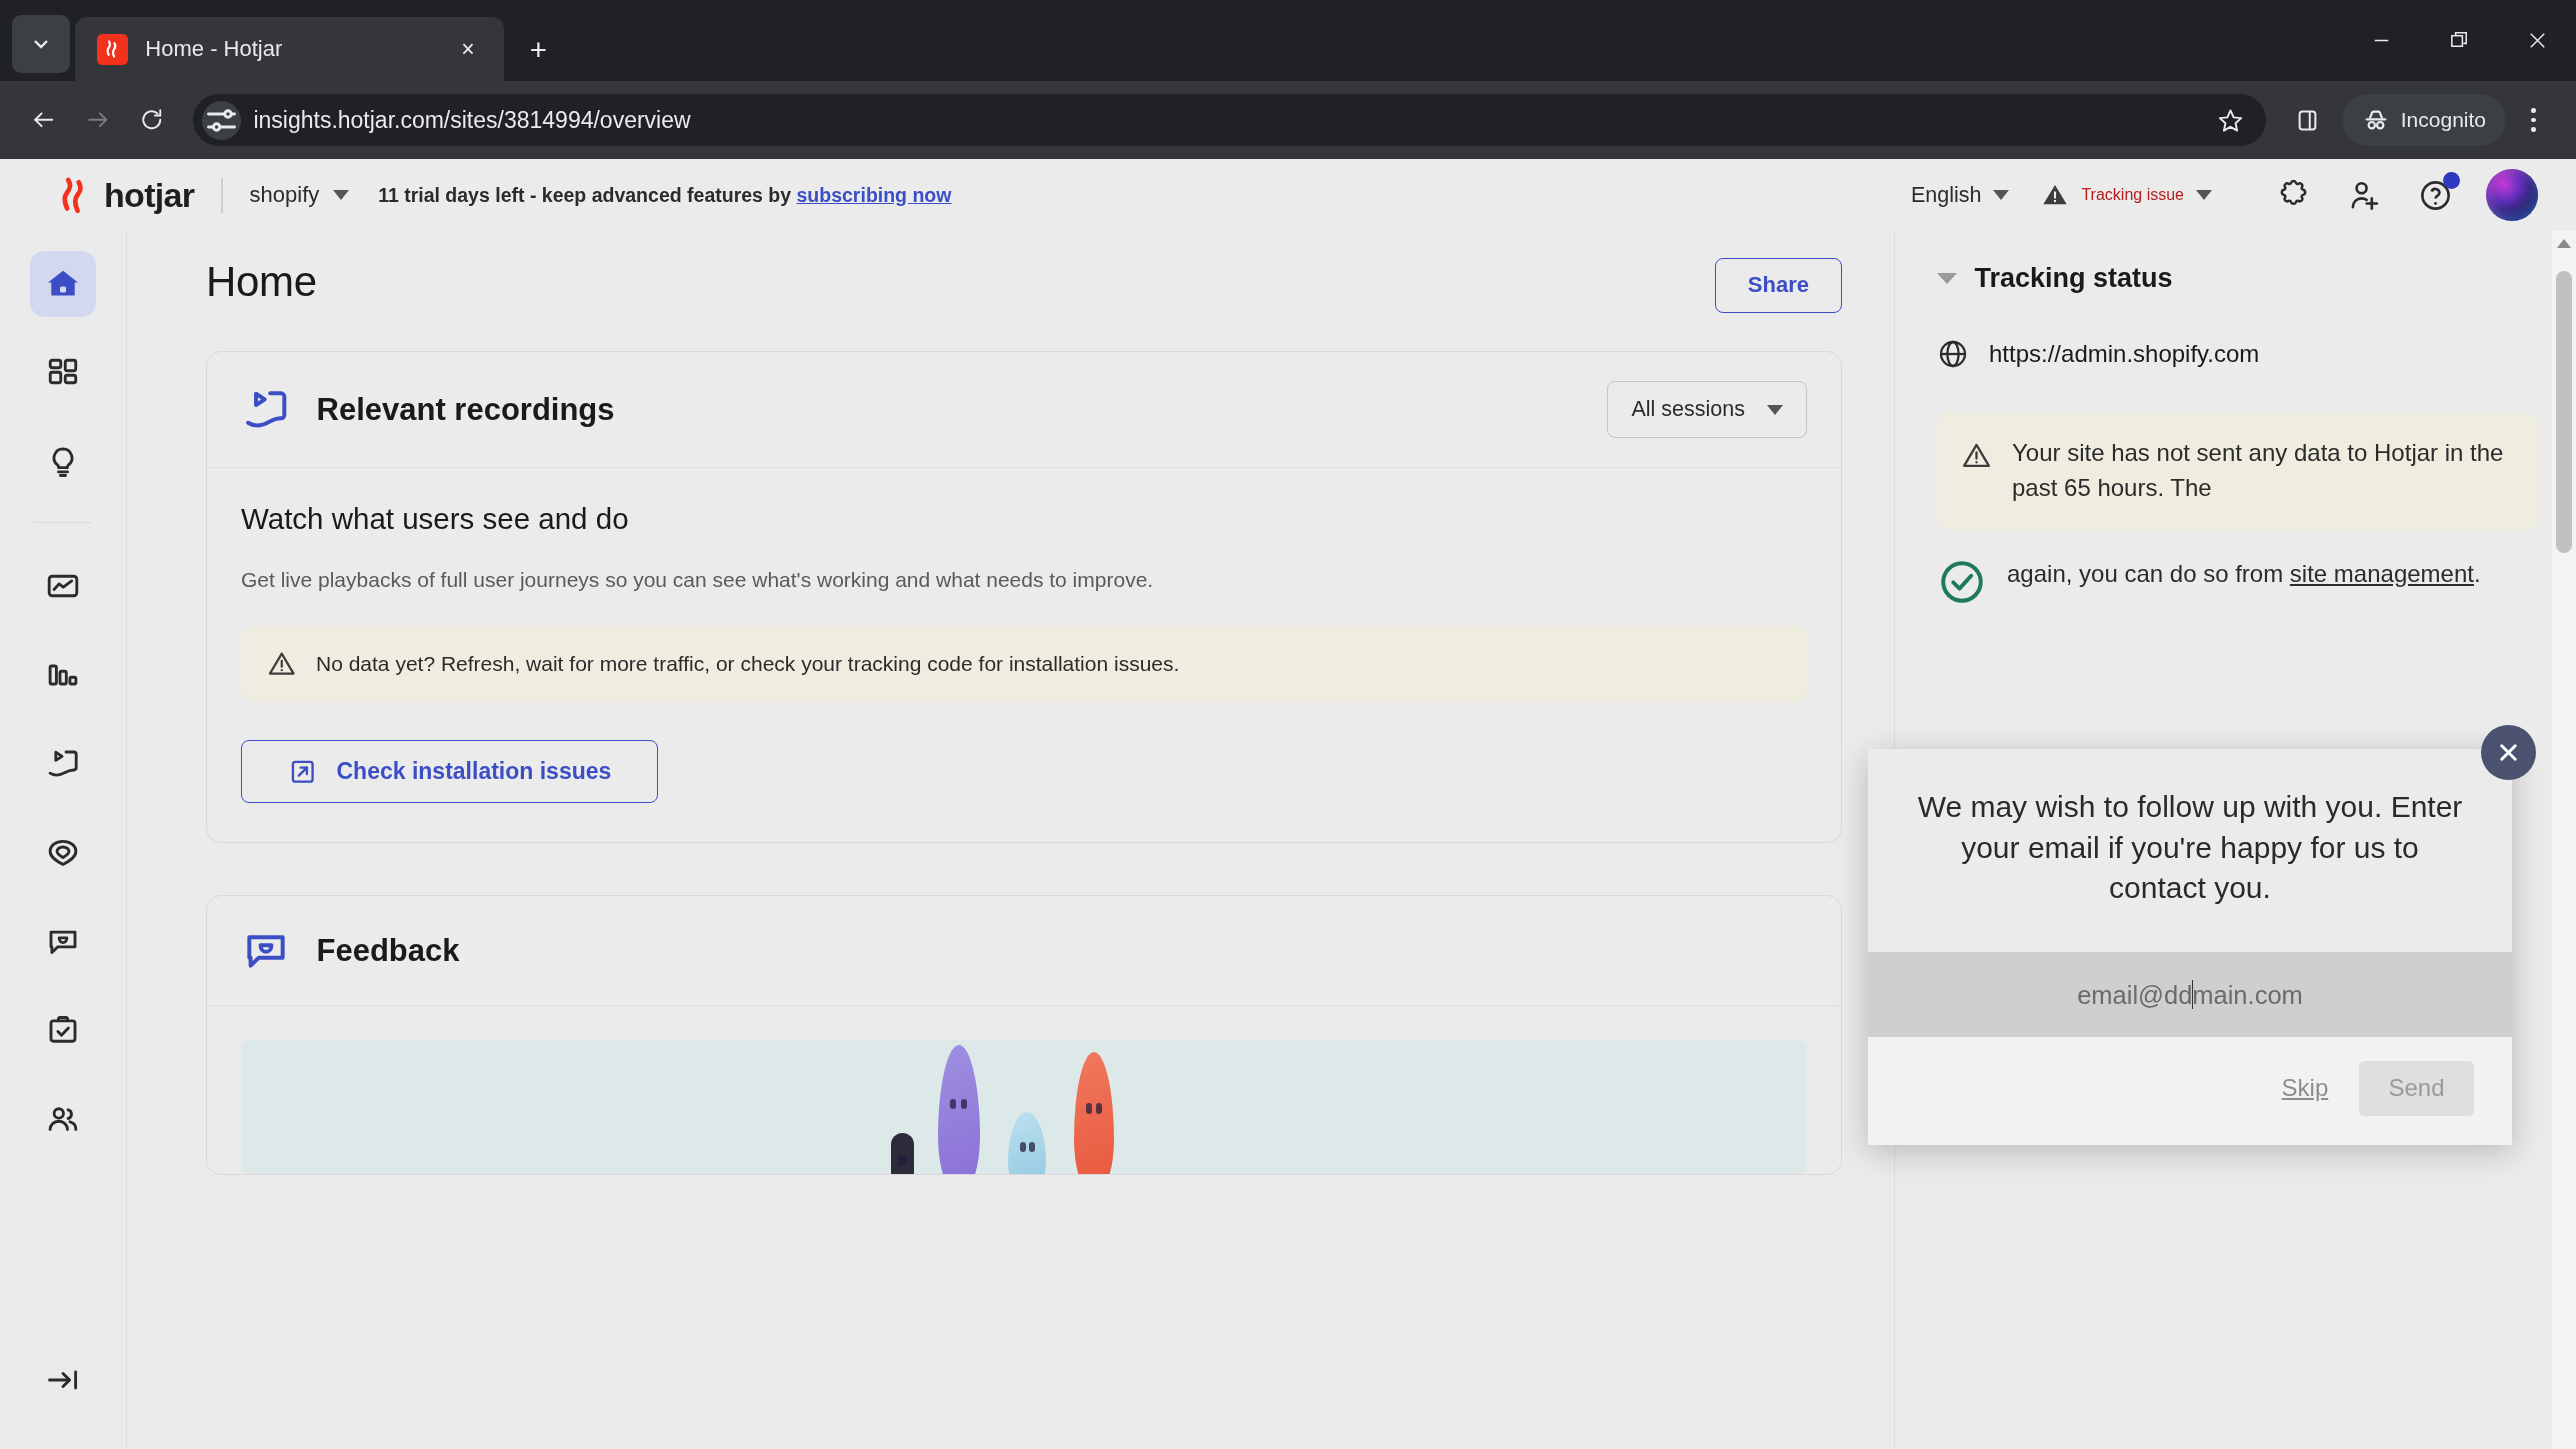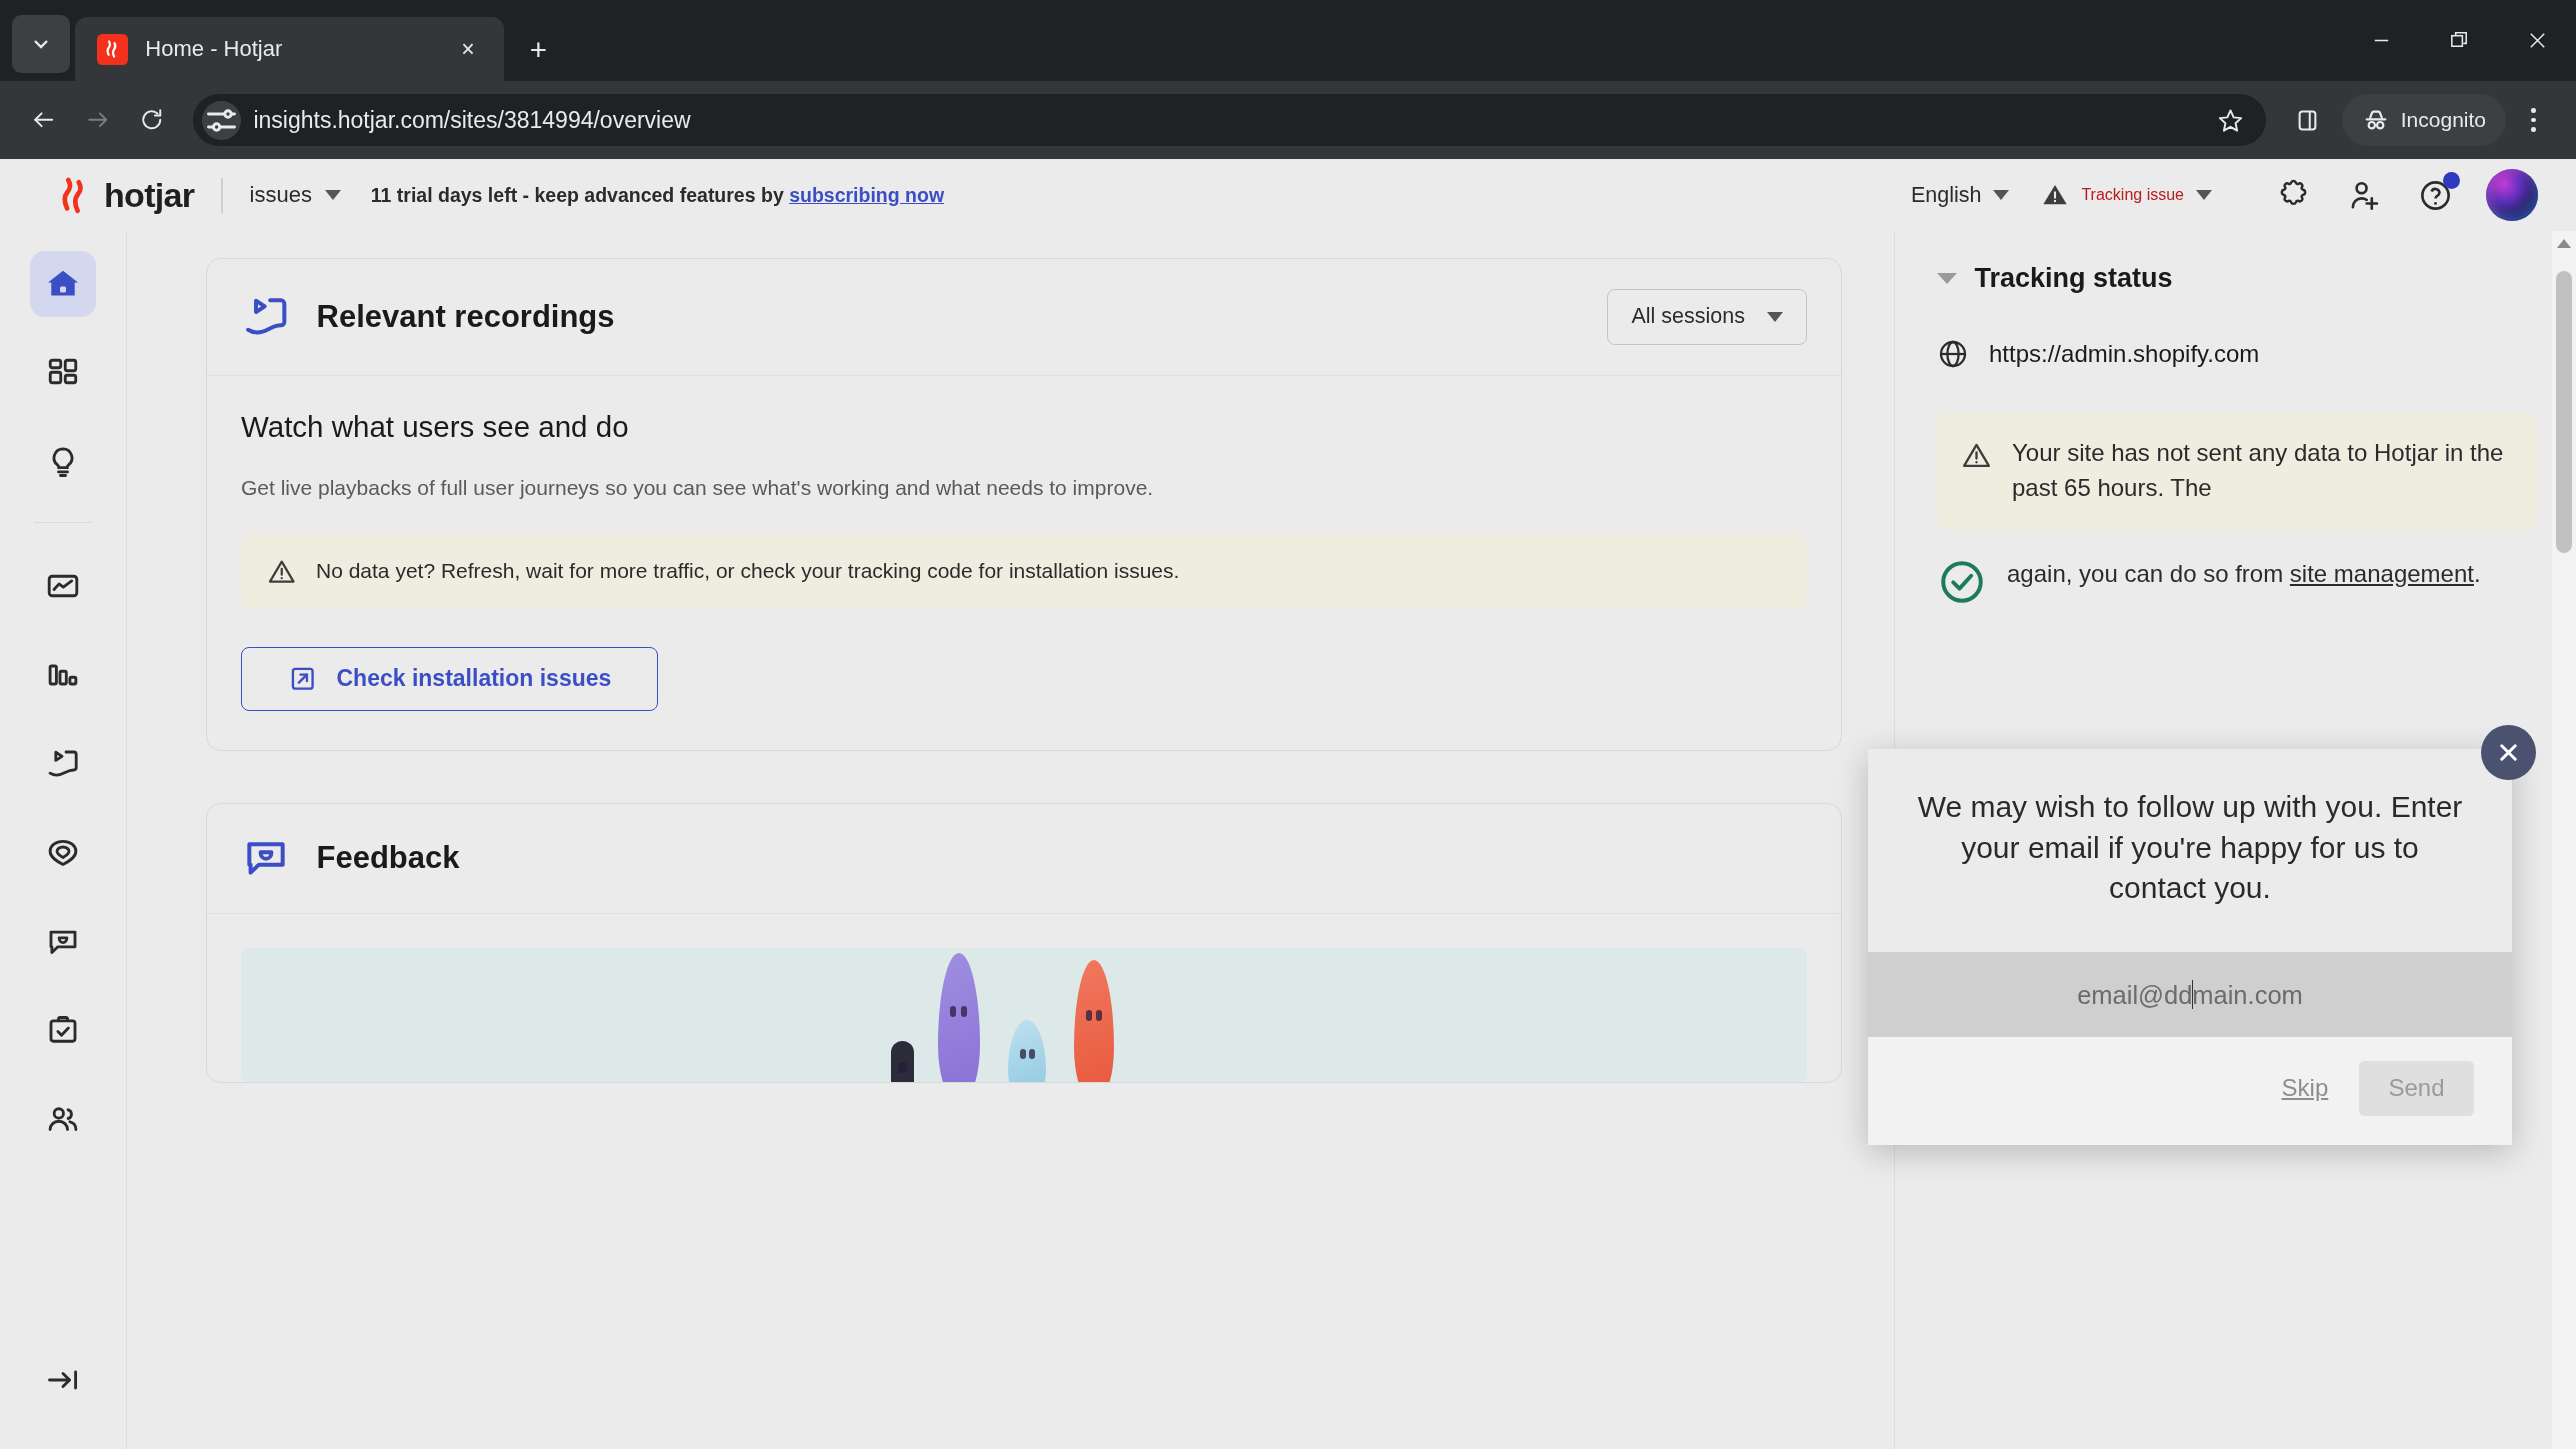--- a/index.html
+++ b/index.html
@@ -359,21 +359,21 @@
     <div class="hj-header">
       <div class="hj-logo">
         <svg viewBox="0 0 24 24" width="38" height="38">
           <path d="M9 2.5c2.2 3.6 1 5.8-.7 7.9S6 15.5 8.3 20.5" stroke="#f2321d" stroke-width="3" fill="none" stroke-linecap="round"></path>
           <path d="M15.6 4c2.2 3.6 1 5.8-.7 7.9s-2.3 5.1 0 10.1" stroke="#f2321d" stroke-width="3" fill="none" stroke-linecap="round"></path>
         </svg>
         <span class="hj-logo-text">hotjar</span>
       </div>
       <div class="hj-divider"></div>
       <div class="site-select">
-        <span>issues</span>
+        <span>shopify</span>
         <span class="caret"></span>
       </div>
       <div class="trial-text">
         <span>11 trial days left - keep advanced features by </span><a href="#">subscribing now</a>
       </div>
 
       <div class="hj-right">
         <div class="lang">
           <span>English</span>
           <span class="caret"></span>
@@ -486,20 +486,24 @@
         <div class="side-item side-bottom">
           <svg viewBox="0 0 24 24" fill="none" stroke="#2b2b2b" stroke-width="1.9" stroke-linecap="round" stroke-linejoin="round">
               <line x1="3" y1="12" x2="16" y2="12"></line>
               <polyline points="12,7.6 16.4,12 12,16.4"></polyline>
               <line x1="20.4" y1="6.6" x2="20.4" y2="17.4"></line>
             </svg>
         </div>
       </div>
 
       <div class="main">
+        <div class="main-head">
+          <div class="page-title">Home</div>
+          <button class="share-btn">Share</button>
+        </div>
 
         <div class="card">
           <div class="card-head">
             <div class="card-head-left">
               <svg viewBox="0 0 24 24" fill="none" stroke="#3b4ec6" stroke-width="1.9" stroke-linecap="round" stroke-linejoin="round">
                   <path d="M14 4h5.2a1.6 1.6 0 0 1 1.6 1.6v8.8a1.6 1.6 0 0 1-1.6 1.6c-5 0-6.6 3.4-11.4 3.4-2 0-3.3-.6-4.4-1.3"></path>
                   <path d="M7.2 4.2v5.4l4.2-2.7z"></path>
                 </svg>
               <span class="card-title">Relevant recordings</span>
             </div>

